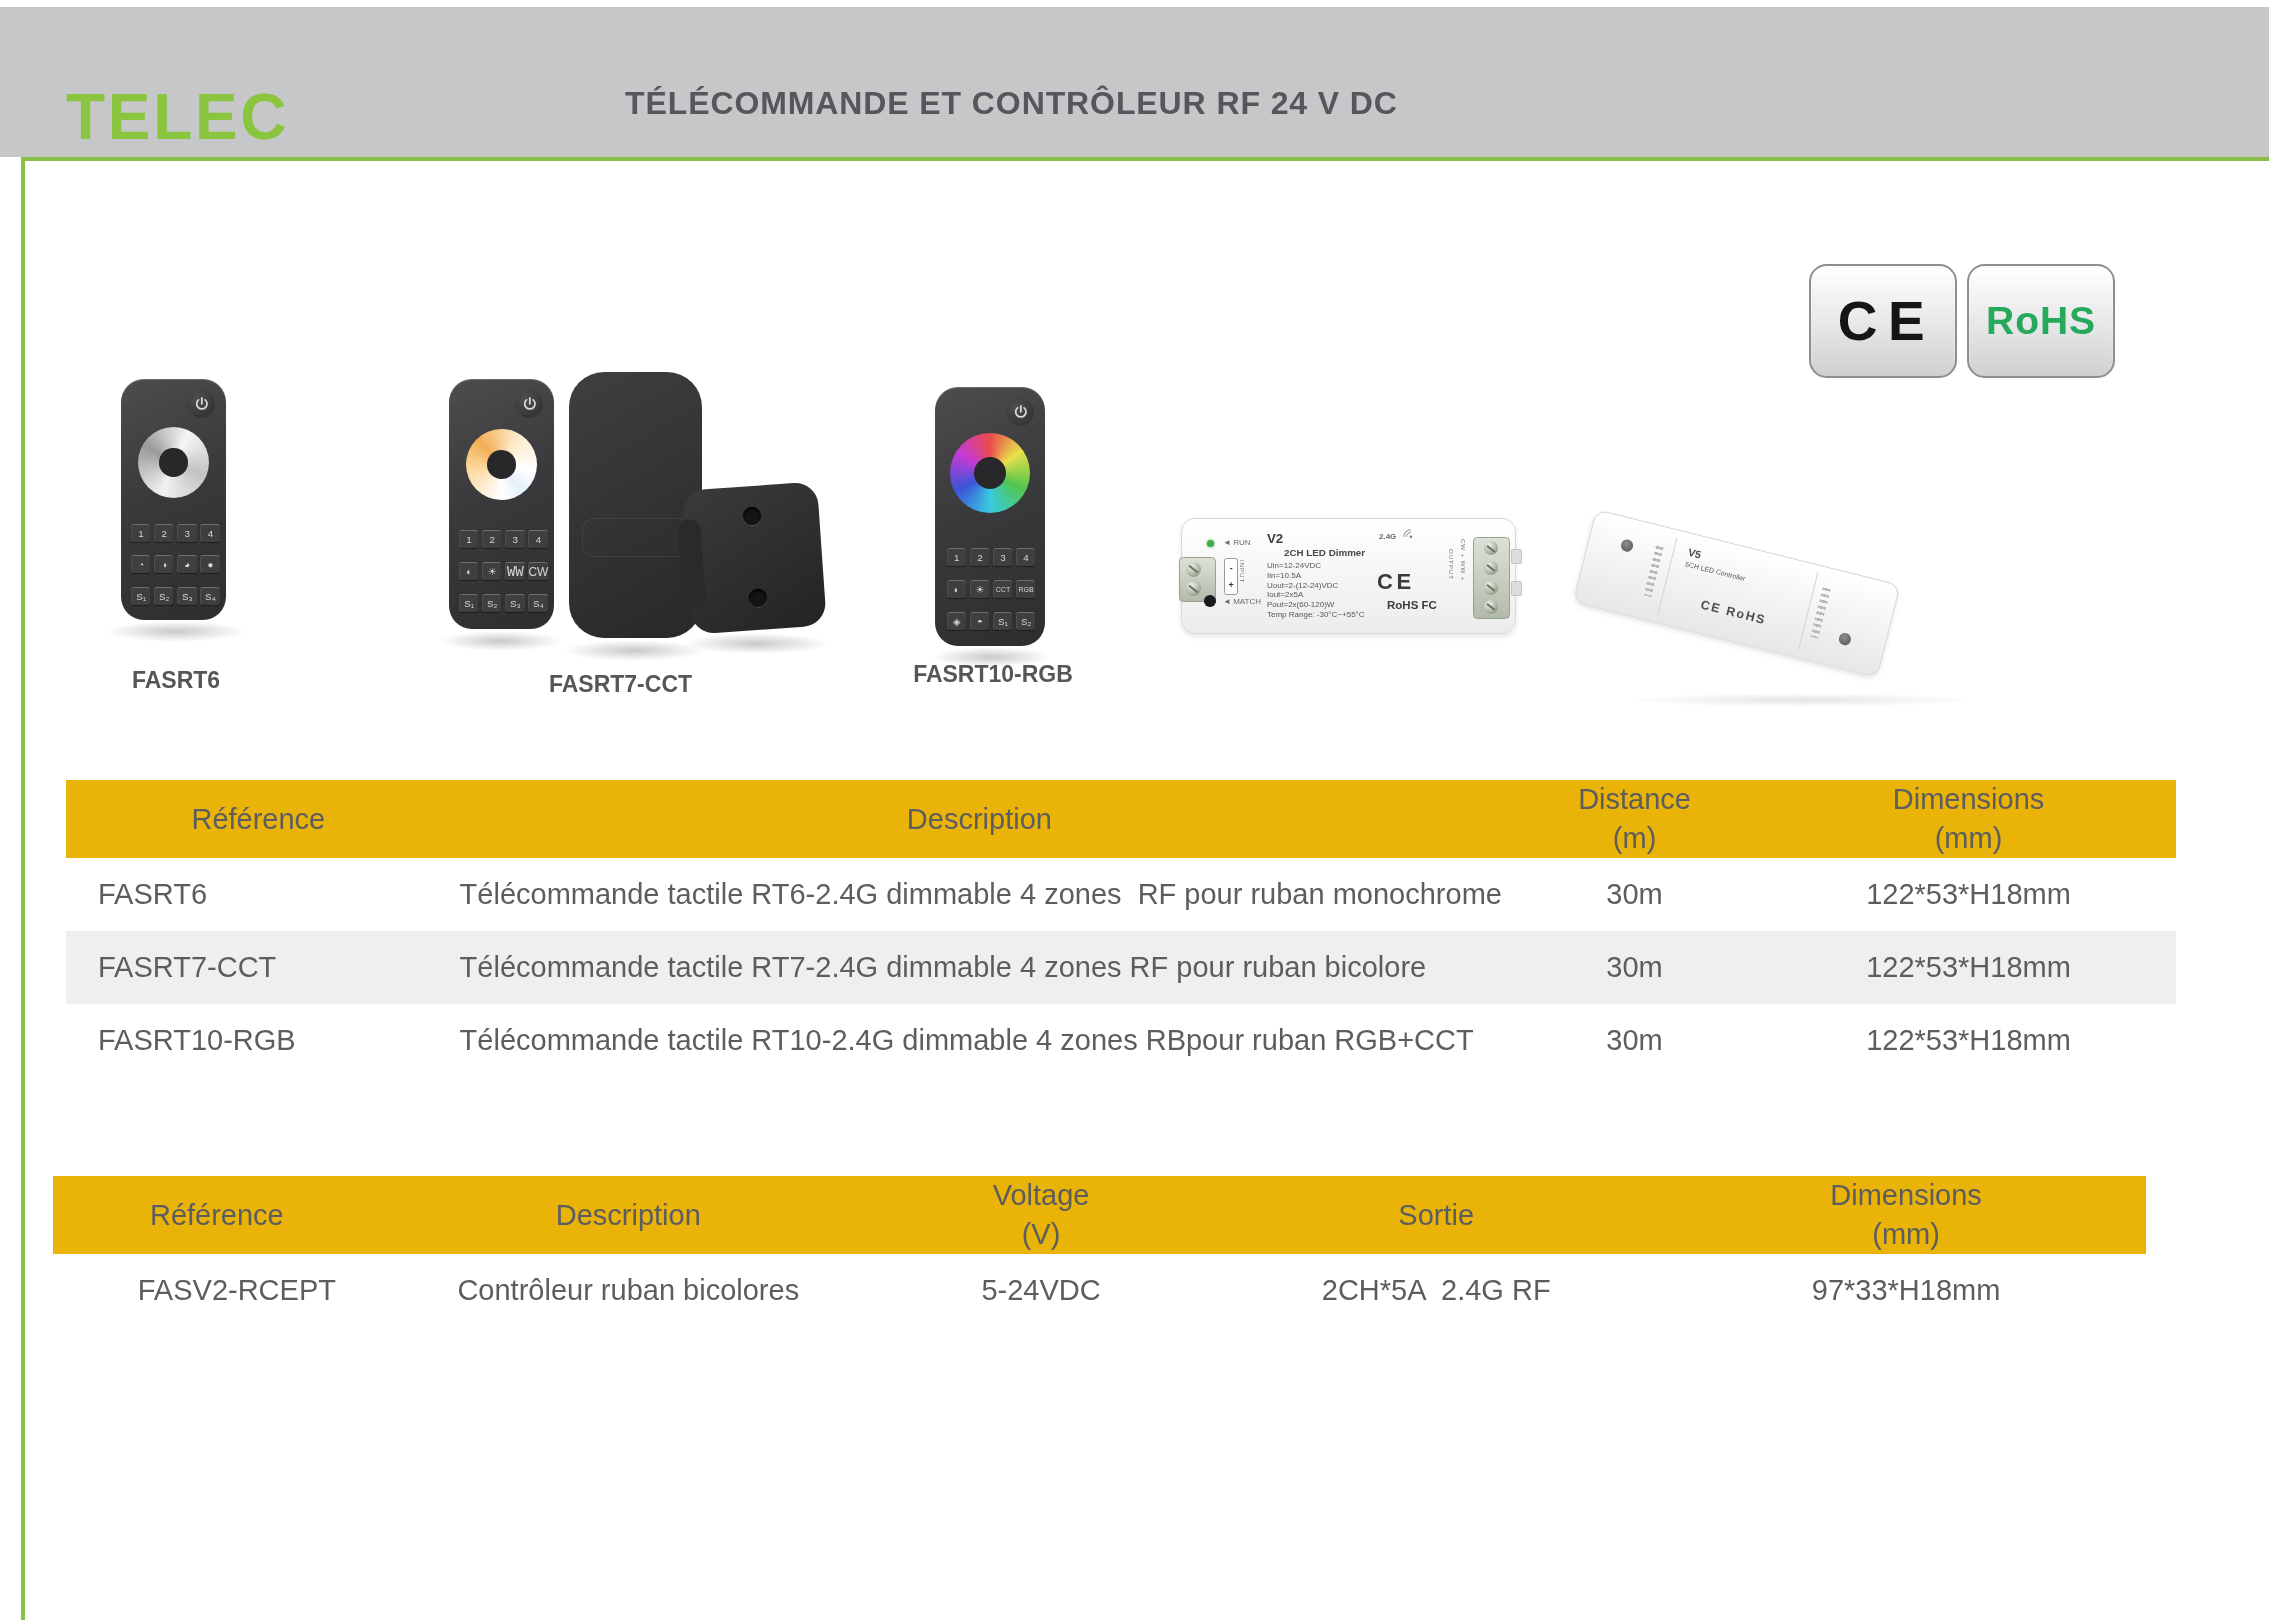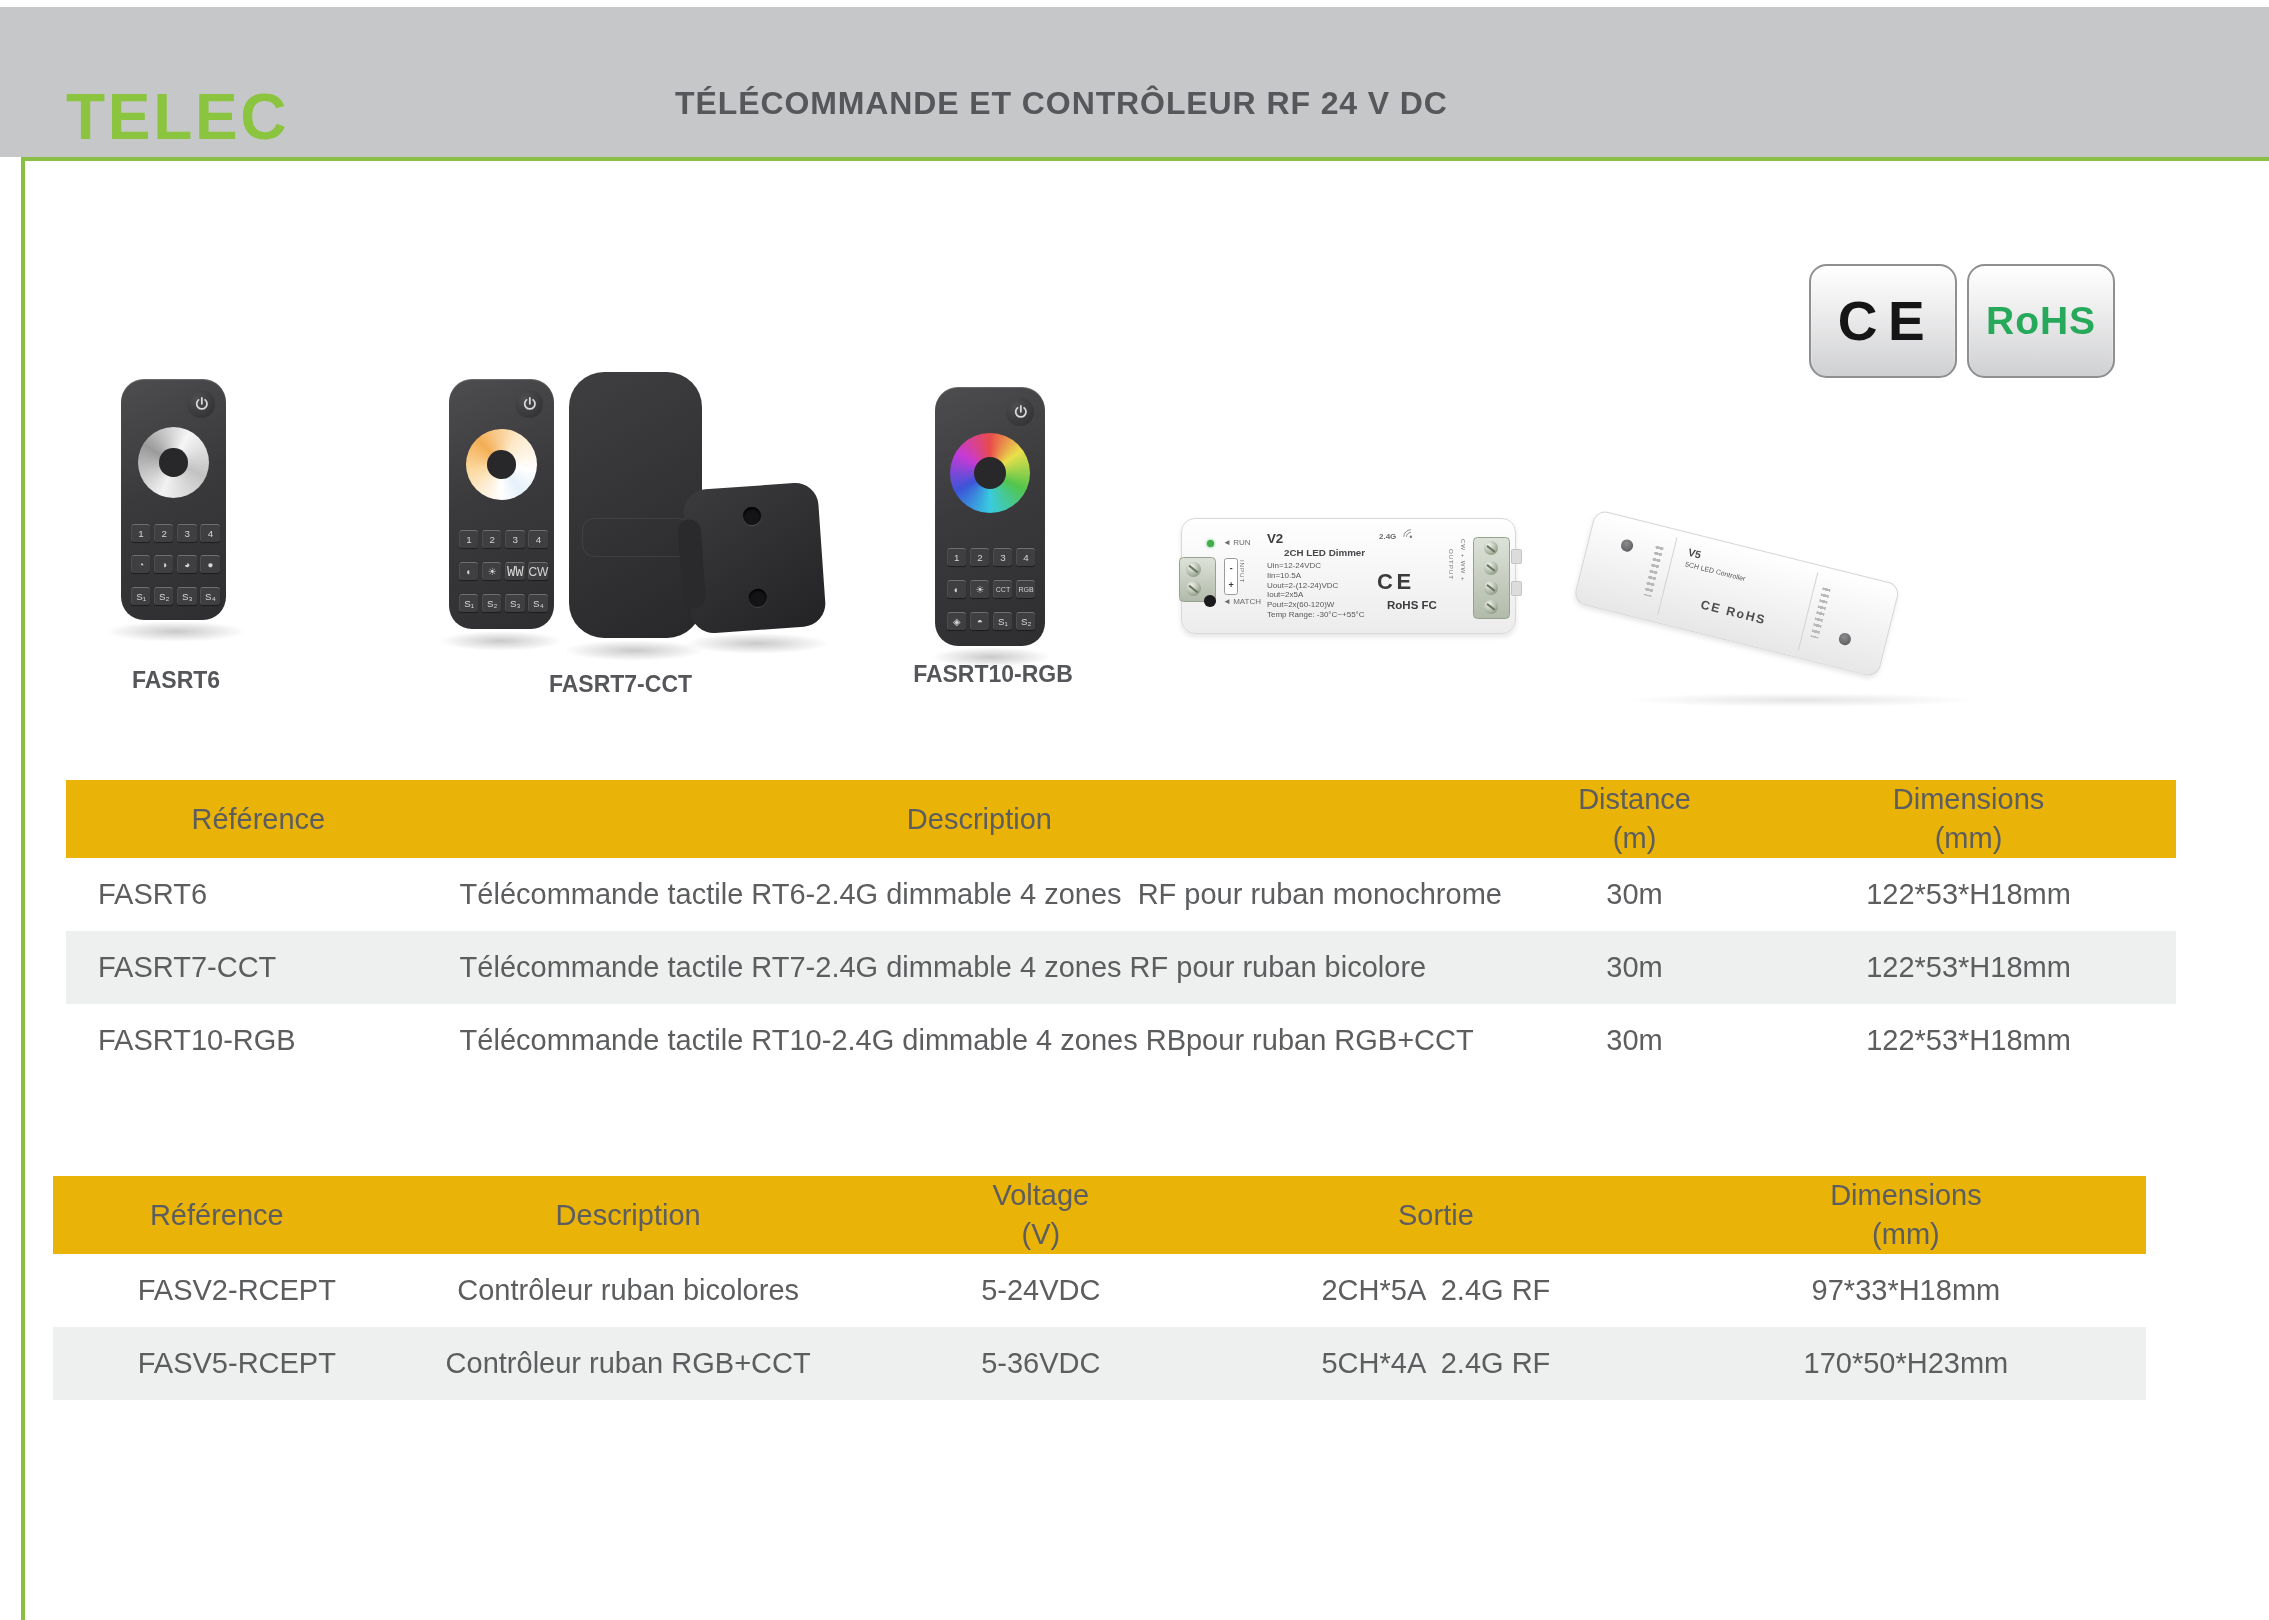--- a/index.html
+++ b/index.html
@@ -9,21 +9,21 @@
     font-family:"Liberation Sans","DejaVu Sans",sans-serif;
     color:#5c5d5f;
   }
   
   .topbar { position:absolute; left:0; top:7px; width:2270px; height:150px; background:#c6c7c9; }
   .logo {
     position:absolute; left:66px; top:85px; font-size:64px; font-weight:bold;
     color:#8bc53f; letter-spacing:2.7px; line-height:1;
   }
   .page-title {
-    position:absolute; left:675px; top:85px; font-size:32px; font-weight:bold;
+    position:absolute; left:625px; top:85px; font-size:32px; font-weight:bold;
     color:#56575a; letter-spacing:0.9px;
   }
   .frame-top { position:absolute; left:21px; top:157px; width:2249px; height:4.4px; background:#8abf45; }
   .frame-left { position:absolute; left:21px; top:157px; width:4.4px; height:1464px; background:#8abf45; }
 
   
   .badge {
     position:absolute; top:264px; width:144px; height:110px; border-radius:17.7px;
     border:2.7px solid #8e8f91;
     background:linear-gradient(180deg,#ffffff 0%,#ebebec 45%,#cfd0d2 100%);
@@ -366,21 +366,14 @@
       <div>(mm)</div>
     </div>
   </div>
   <div class="trow">
     <div class="tcell c1 body-ref">FASV2-RCEPT</div>
     <div class="tcell c2">Contrôleur ruban bicolores</div>
     <div class="tcell c3">5-24VDC</div>
     <div class="tcell c4 pre">2CH*5A  2.4G RF</div>
     <div class="tcell c5">97*33*H18mm</div>
   </div>
-  <div class="trow rowalt">
-    <div class="tcell c1 body-ref">FASV5-RCEPT</div>
-    <div class="tcell c2">Contrôleur ruban RGB+CCT</div>
-    <div class="tcell c3">5-36VDC</div>
-    <div class="tcell c4 pre">5CH*4A  2.4G RF</div>
-    <div class="tcell c5">170*50*H23mm</div>
-  </div>
 </div>
 
 
 </body></html>

